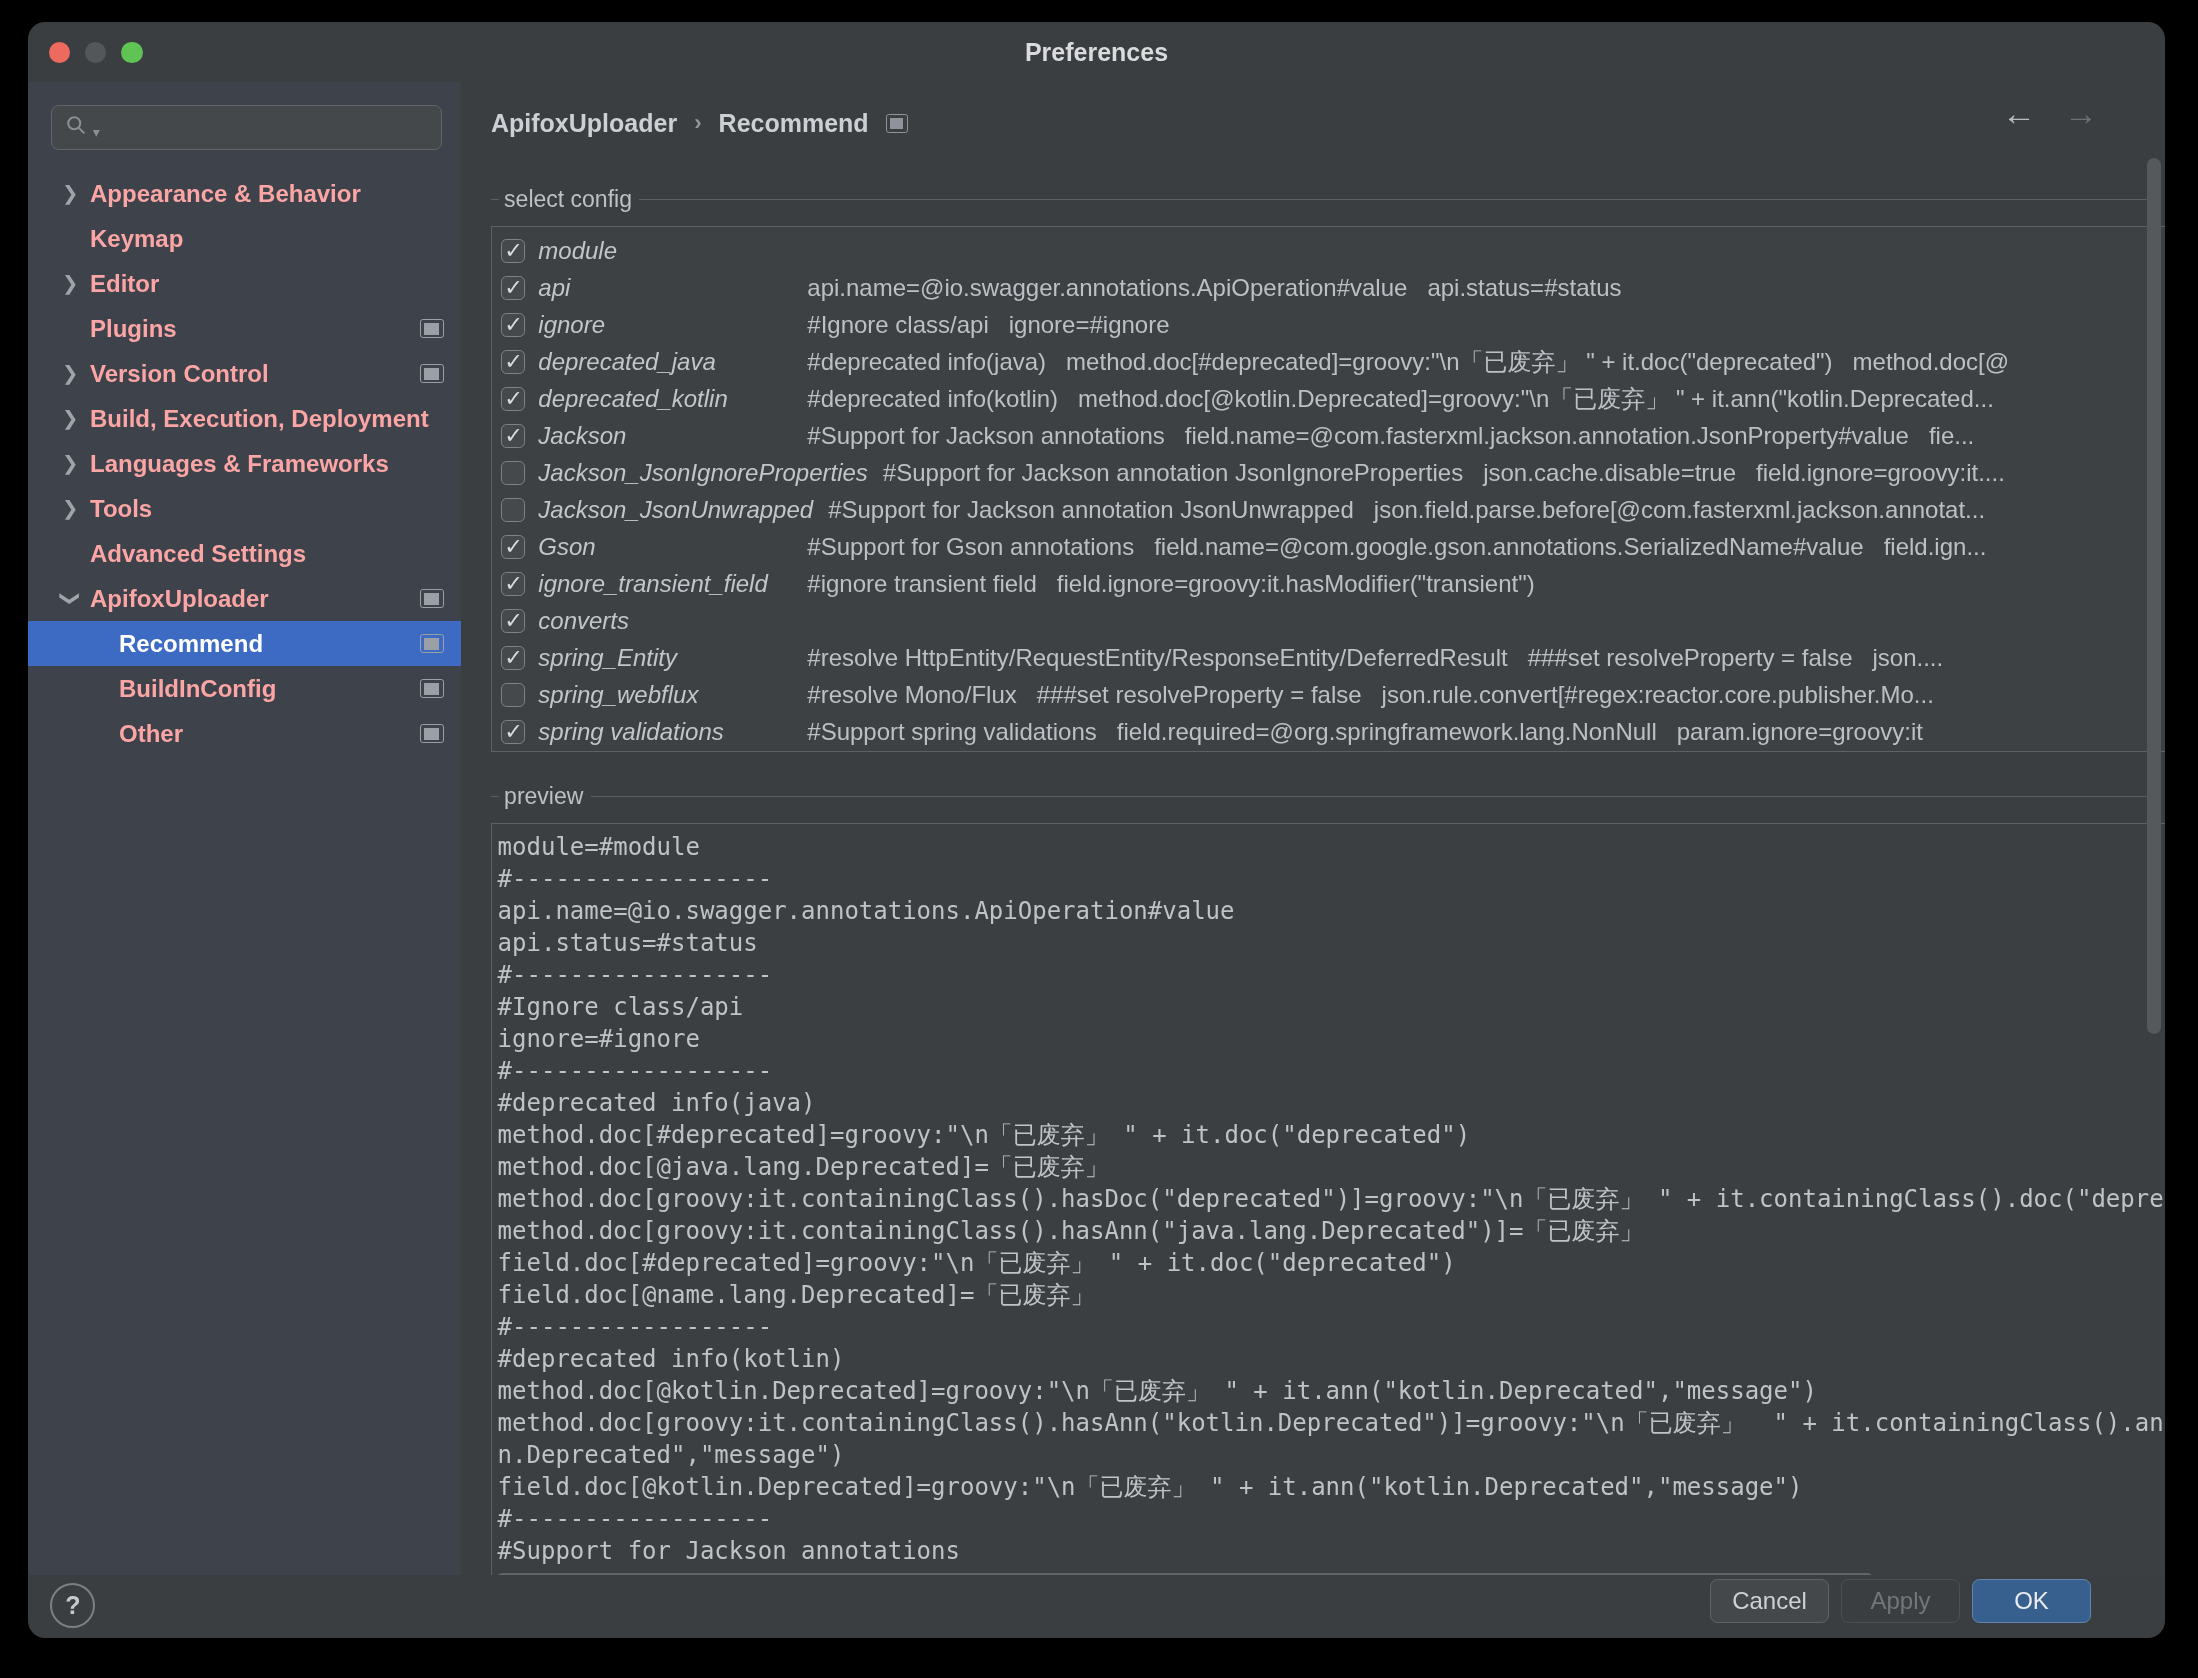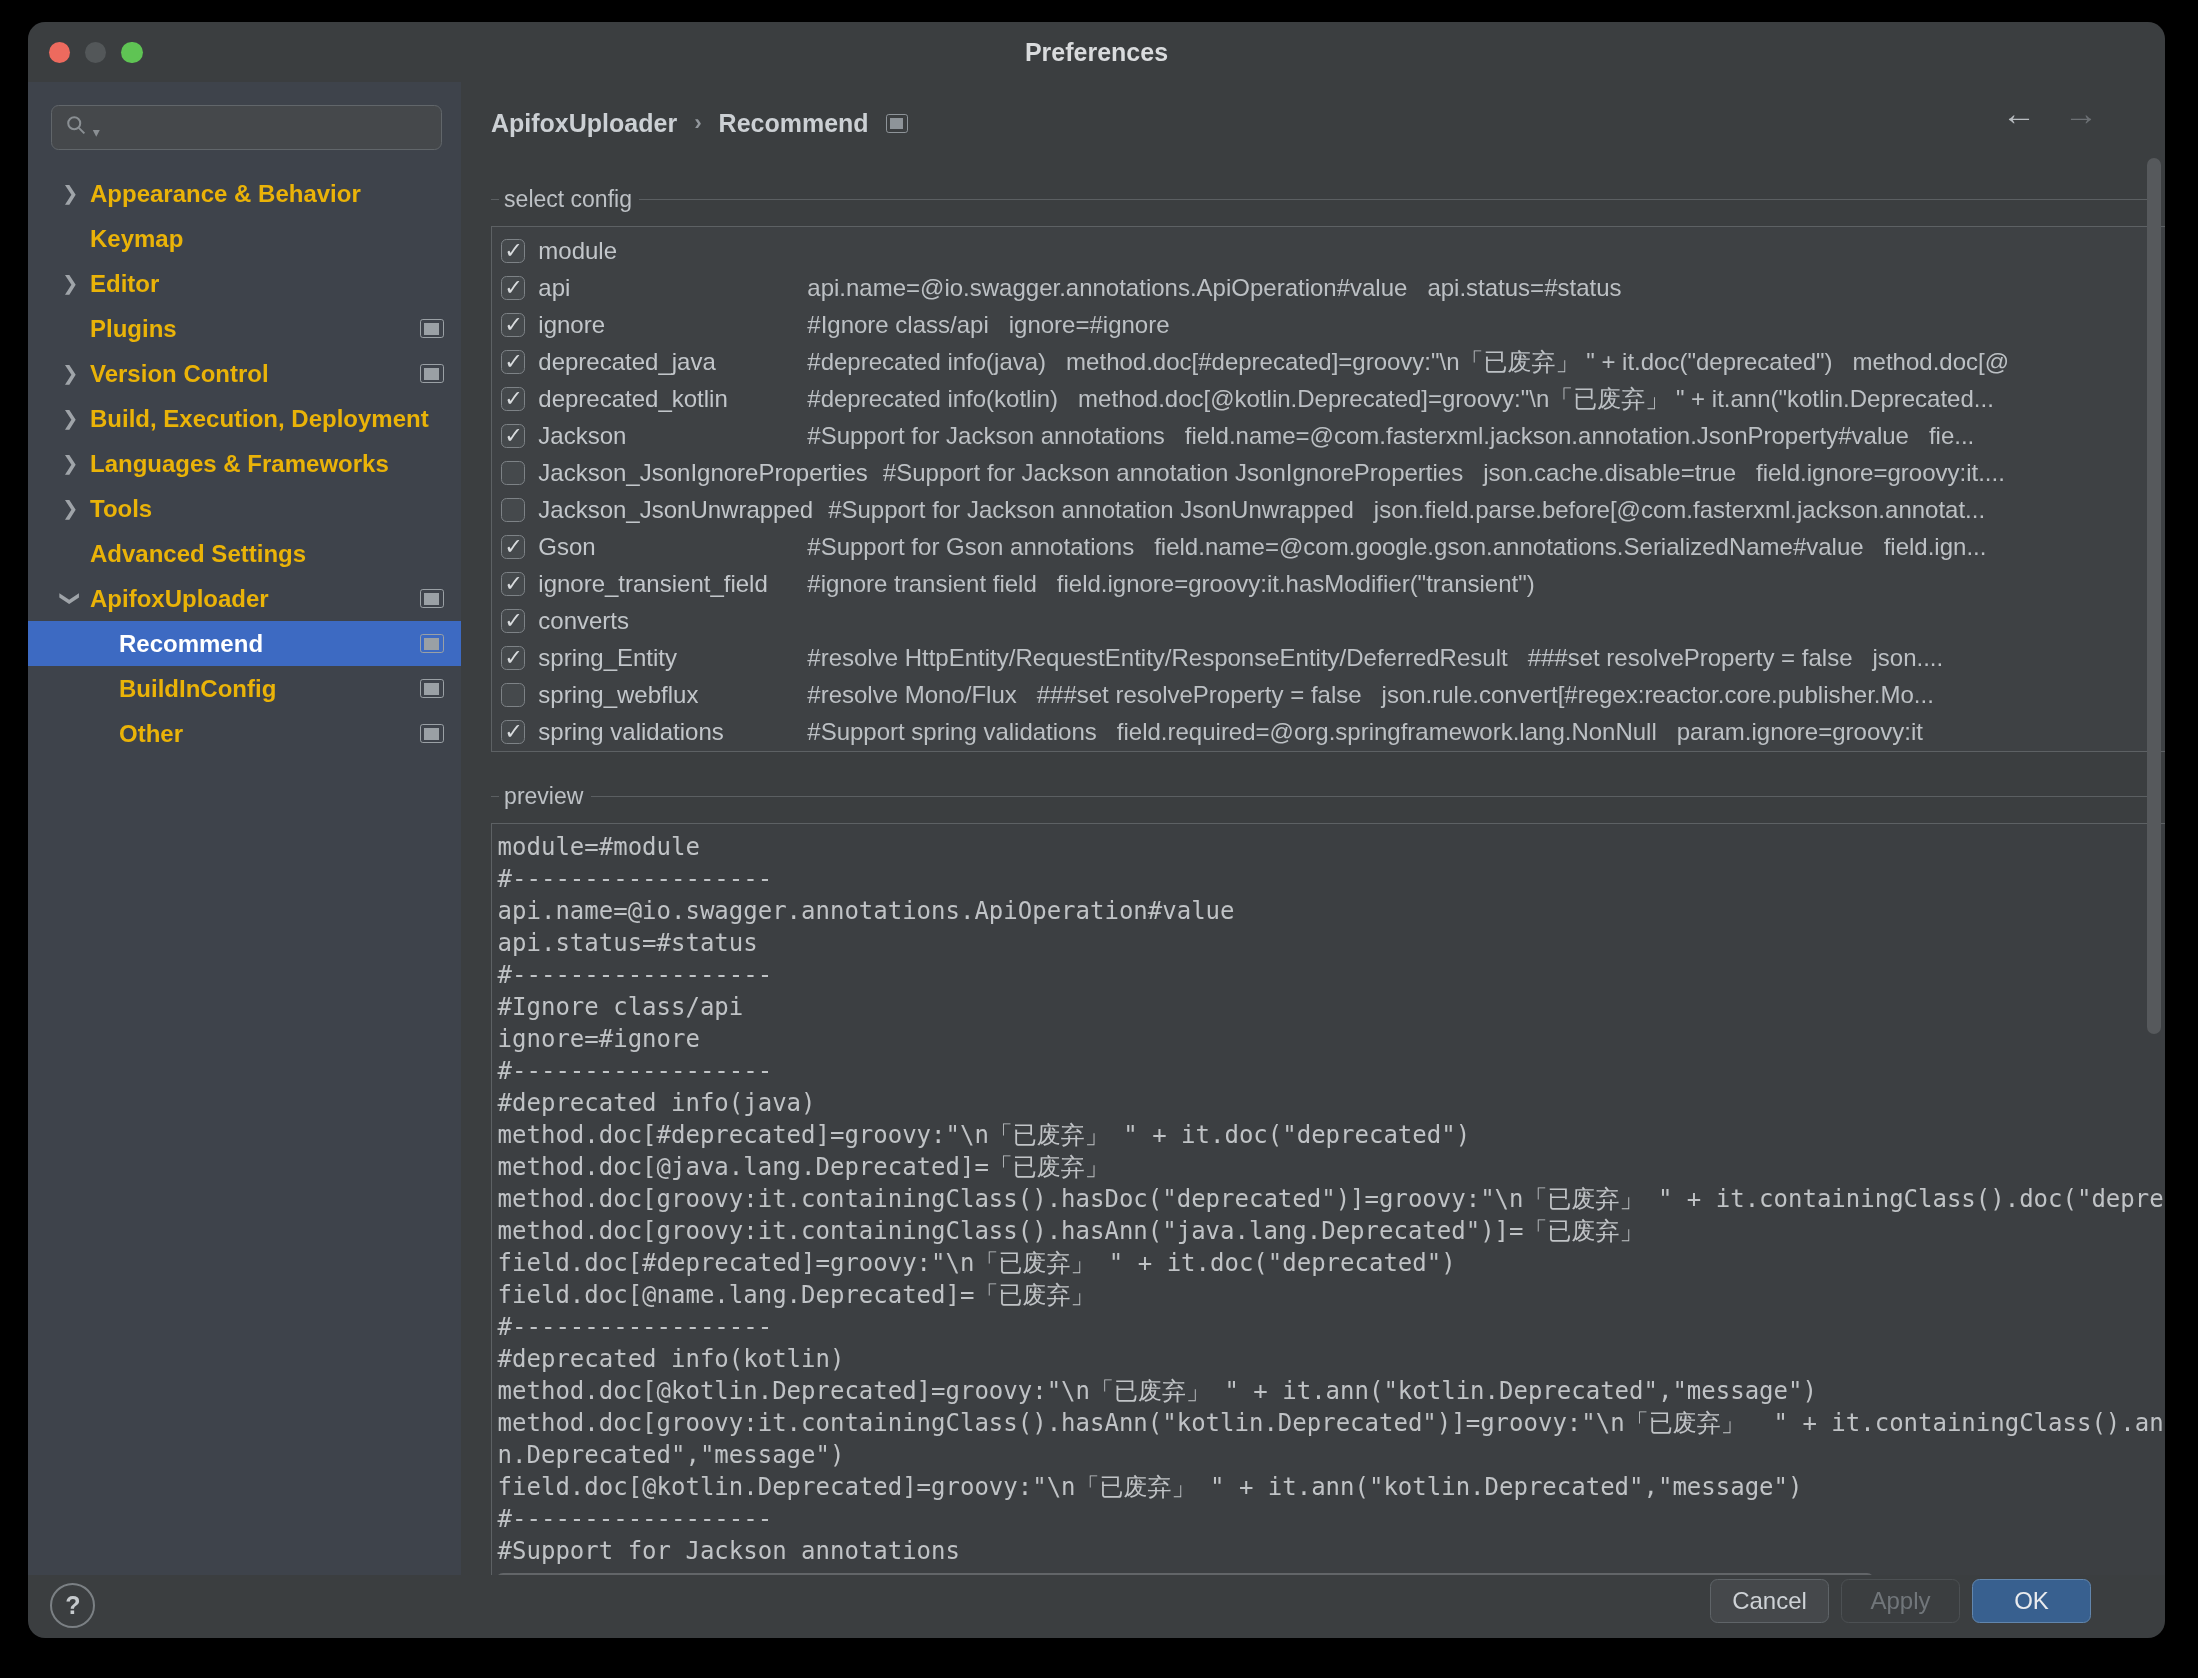--- a/index.html
+++ b/index.html
@@ -21,21 +21,21 @@
   .sidebar{width:433px;background:#3e434b;flex-shrink:0;position:relative;}
   .searchbox{position:absolute;left:23px;top:23px;width:376px;height:43px;border:1.9px solid #61666a;
              border-radius:7.5px;background:#45484b;display:flex;align-items:center;padding-left:13px;gap:3.7px;}
   .search-caret{color:#8a8f93;font-size:14px;margin-top:7.5px;}
   .sb-items{position:absolute;top:89px;left:0;right:0;}
   .sb-item{height:45px;display:flex;align-items:center;padding-left:34px;cursor:default;}
   .sb-item .chev{width:28px;color:#9fa4a9;font-size:19.6px;flex-shrink:0;}
   .sb-item .chev.down{transform:none;}
   .sb-item .chev .g{display:inline-block;}
   .sb-item .chev.down .g{display:inline-block;transform:rotate(90deg);}
-  .sb-label{color:#eab308;font-size:24px;font-weight:bold;white-space:nowrap;}
+  .sb-label{color:#fca5a5;font-size:24px;font-weight:bold;white-space:nowrap;}
   .sb-item.indent{padding-left:63px;}
   .sb-item.selected{background:#3d6ac2;}
   .sb-item.selected .sb-label{color:#ffffff;}
   .sb-item .win-icon{margin-left:auto;margin-right:17px;}
   .win-icon{width:22.4px;height:17px;border:1.9px solid #9aa0a5;border-radius:2.8px;position:relative;
             flex-shrink:0;display:inline-block;}
   .win-icon::after{content:"";position:absolute;left:3.7px;right:3.7px;top:2.8px;bottom:2.8px;background:#9aa0a5;}
   
   .content{flex:1;position:relative;padding-left:30px;overflow:hidden;}
   .crumbs{margin-top:22.4px;height:37px;display:flex;align-items:center;gap:17px;}
@@ -53,21 +53,21 @@
   .legend-row .lab{color:#bdc1c5;font-size:23px;padding:0 7.5px 0 5.6px;}
   .legend-row .rule{flex:1;height:0;border-top:1.9px solid #5b5f62;margin-right:9.3px;}
   .sel-legend{margin-top:45px;justify-content:flex-end;}
   
   .cfg-list{position:relative;margin-top:13px;width:1695px;height:526px;border:1.9px solid #5d6164;
             background:#3e4144;overflow:hidden;padding-top:5.6px;box-sizing:border-box;}
   .cfg-row{height:37px;display:flex;align-items:center;padding-left:9.3px;white-space:pre;overflow:hidden;}
   .cb{width:24px;height:24px;border:1.9px solid #7d8286;border-radius:5.6px;background:#45494c;flex-shrink:0;
       margin-right:13px;position:relative;box-sizing:border-box;}
   .cb.checked::after{content:"✓";position:absolute;left:1.9px;top:-2.8px;color:#d8dbdd;font-size:22.4px;font-weight:bold;}
-  .cfg-name{min-width:254px;color:#c2c6ca;font-size:24px;flex-shrink:0;padding-right:15px;}
+  .cfg-name{min-width:254px;color:#c2c6ca;font-size:24px;flex-shrink:0;padding-right:15px;font-style:italic;}
   .cfg-desc{color:#bcc0c4;font-size:24px;white-space:pre;overflow:hidden;flex:1;}
   
   .pre-legend{margin-top:32px;}
   .preview-panel{position:relative;margin-top:13px;width:1695px;height:788px;border:1.9px solid #5d6164;
                  background:#3c3f42;overflow:hidden;box-sizing:border-box;padding:7.5px 0 0 5.6px;}
   .pv-line{font-family:"DejaVu Sans Mono","Liberation Mono",monospace;font-size:24px;line-height:32px;
            color:#c0c3c6;white-space:pre;}
   .h-scroll{position:absolute;left:3.7px;bottom:22.4px;width:1378px;height:14px;border-radius:7.5px;
             background:rgba(130,133,136,0.55);}
   .v-scroll{position:absolute;right:3.7px;top:136px;width:14px;height:876px;border-radius:7.5px;background:#56595c;}

